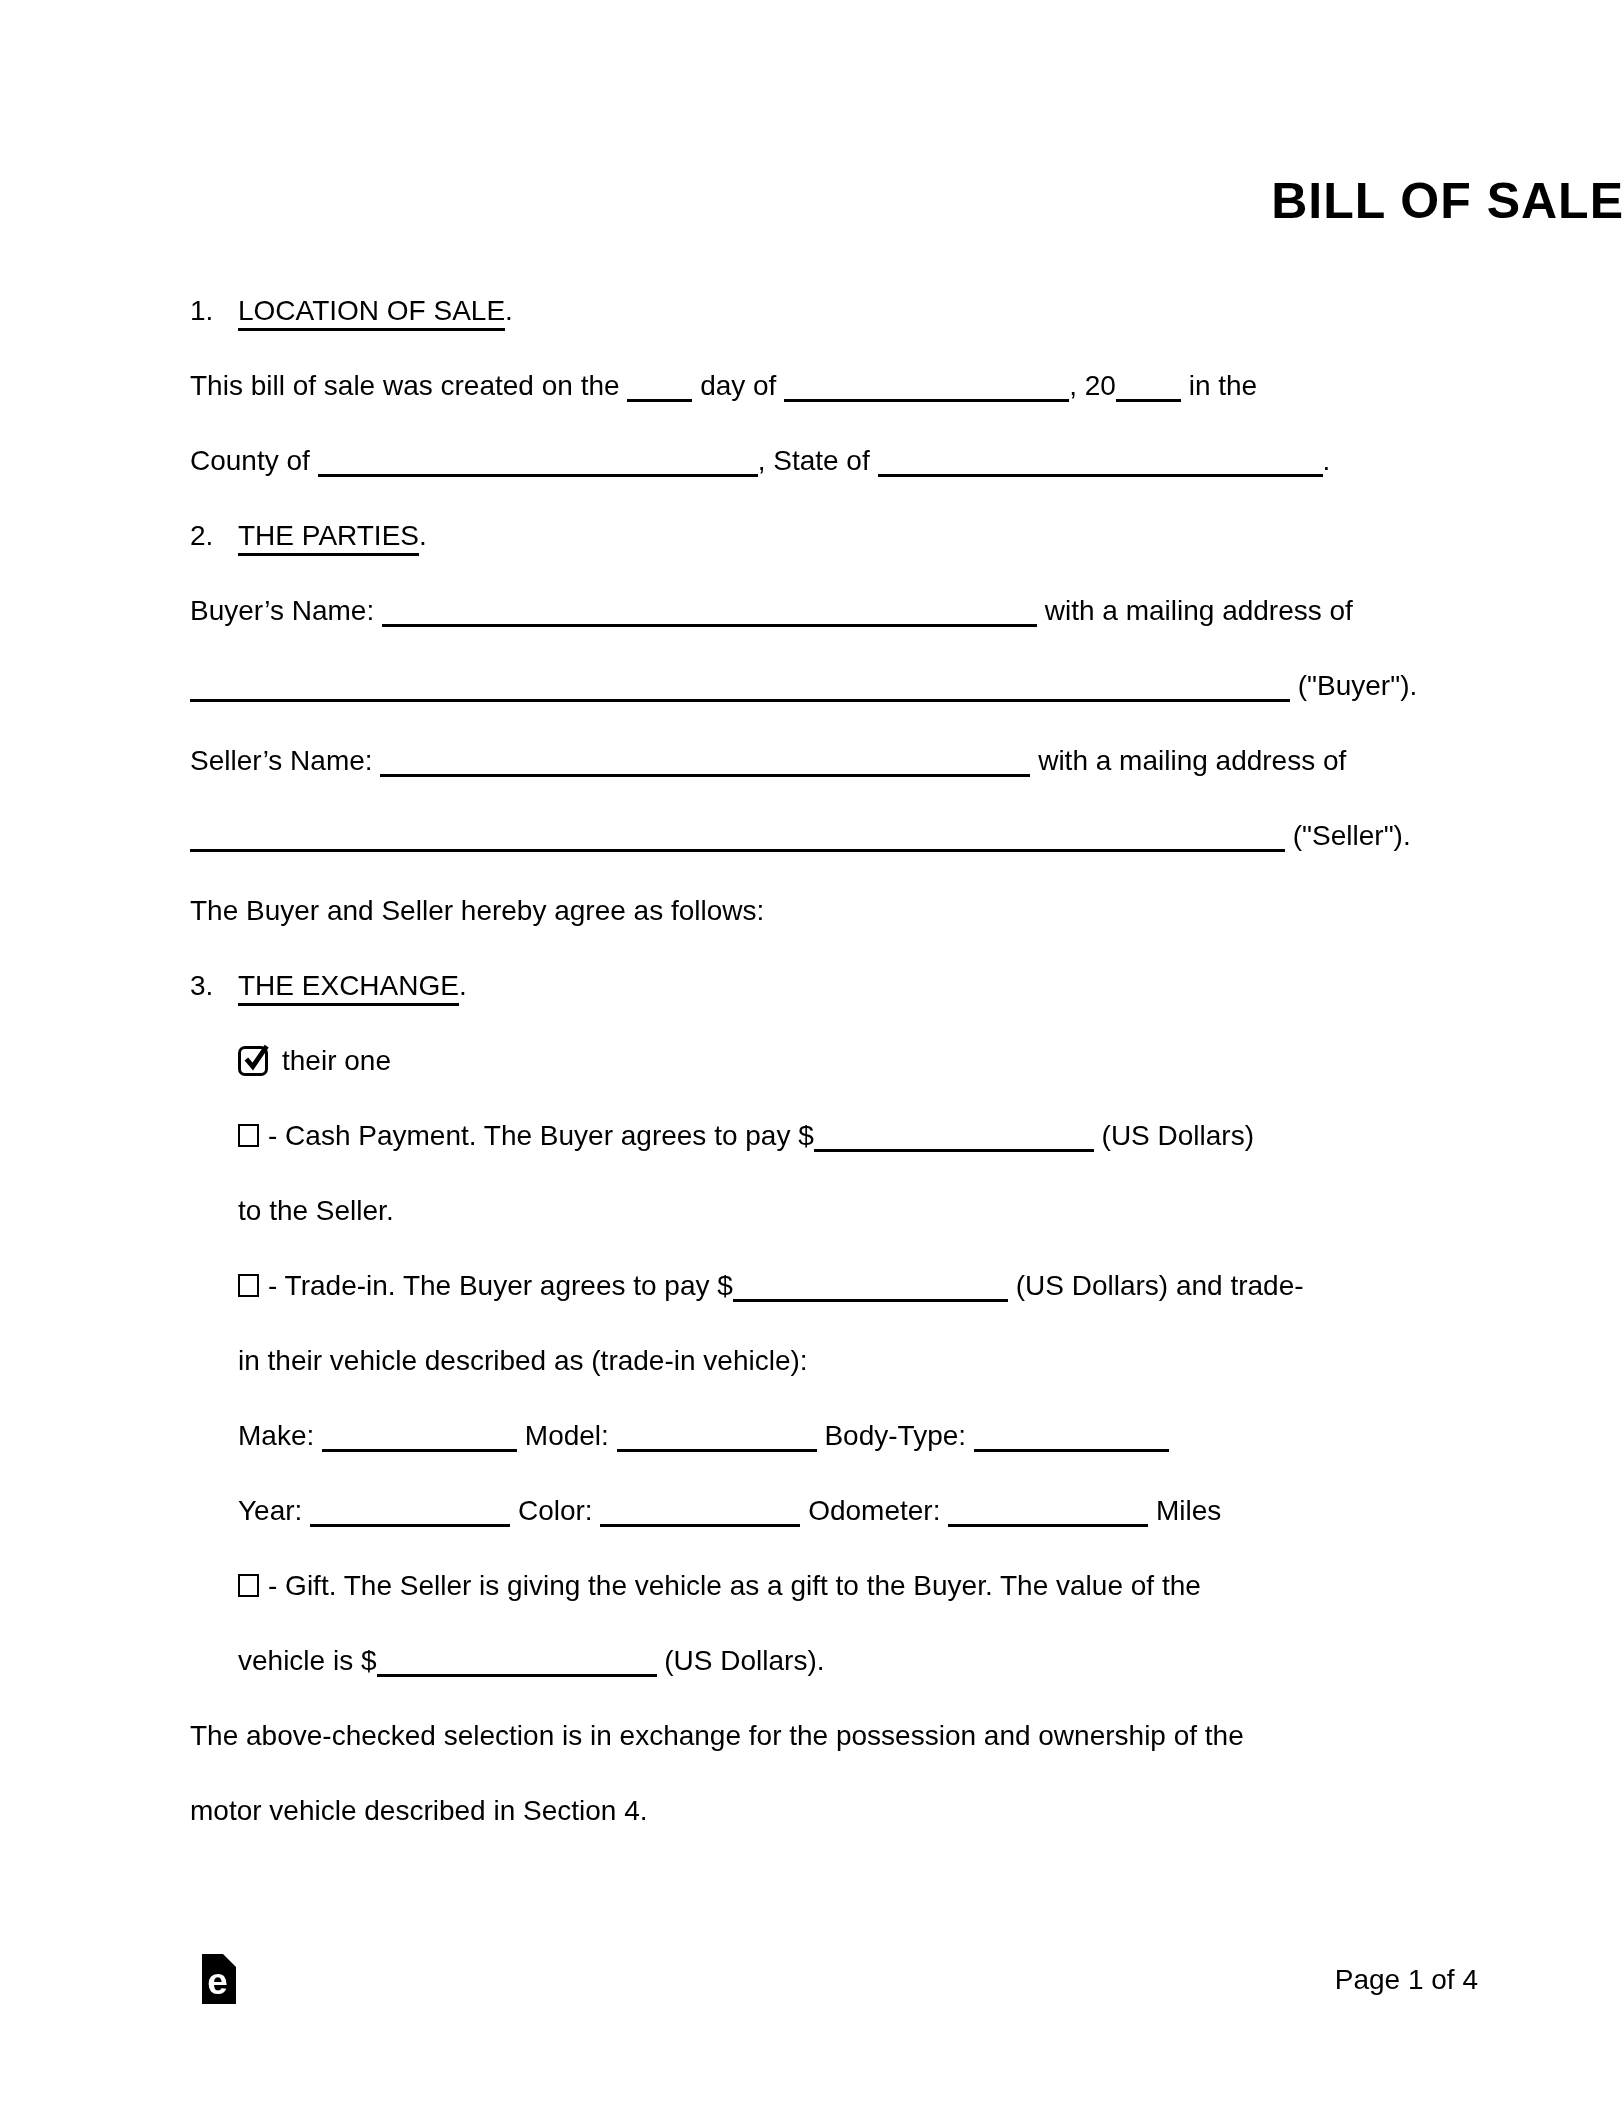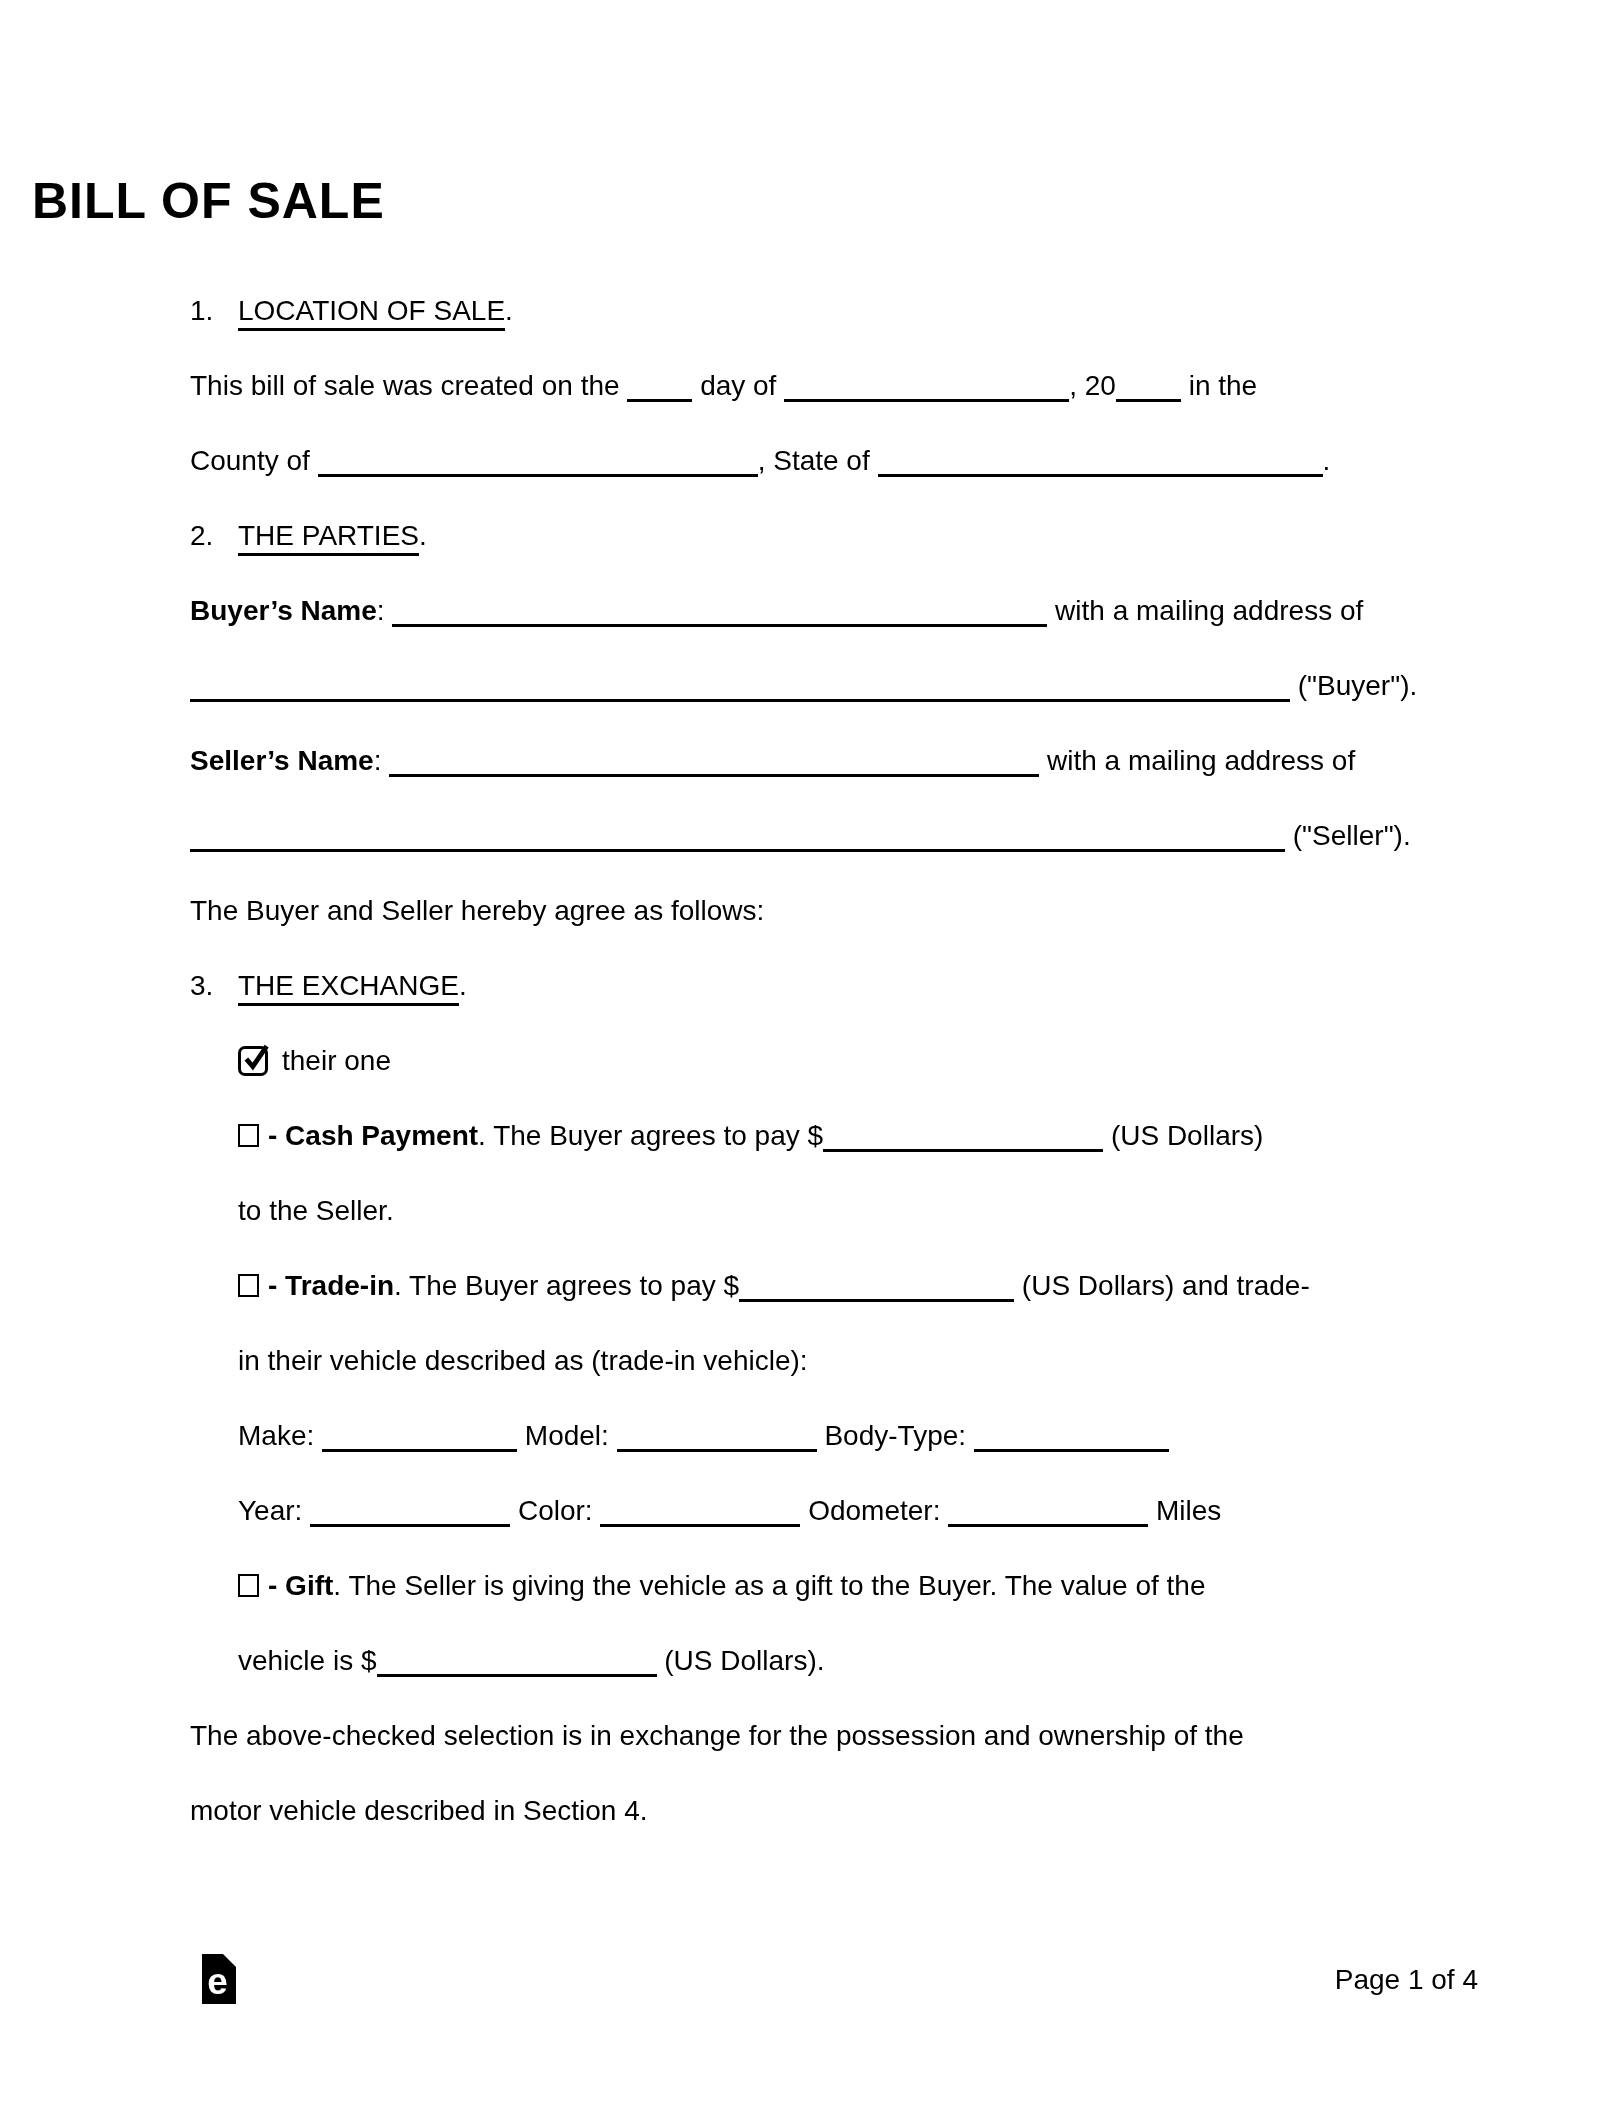--- a/index.html
+++ b/index.html
@@ -9,35 +9,34 @@
     width:1624px;
     height:2101px;
     background:#ffffff;
     color:#000000;
     font-family:"Liberation Sans", sans-serif;
     font-size:28px;
     overflow:hidden;
   }
   .title {
     padding-top:172px;
-    text-align:left;
+    text-align:right;
     font-size:50px;
     font-weight:bold;
     letter-spacing:1px;
     line-height:58px;
-    padding-left:32px;
   }
   .content {
     margin:43px 146px 0 190px;
     white-space:nowrap;
   }
   .line { line-height:75px; height:75px; }
   .num { display:inline-block; width:48px; }
   .hd { border-bottom:3px solid #000; padding-bottom:2px;text-align:right; }
-  .b { font-weight:bold; }
+  .b { font-weight:normal; }
   .sub { padding-left:48px; }
   .blank {
     display:inline-block;
     height:12px;
     border-bottom:3px solid #000;
     vertical-align:-7px;
   }
   
   .cb {
     display:inline-block;

